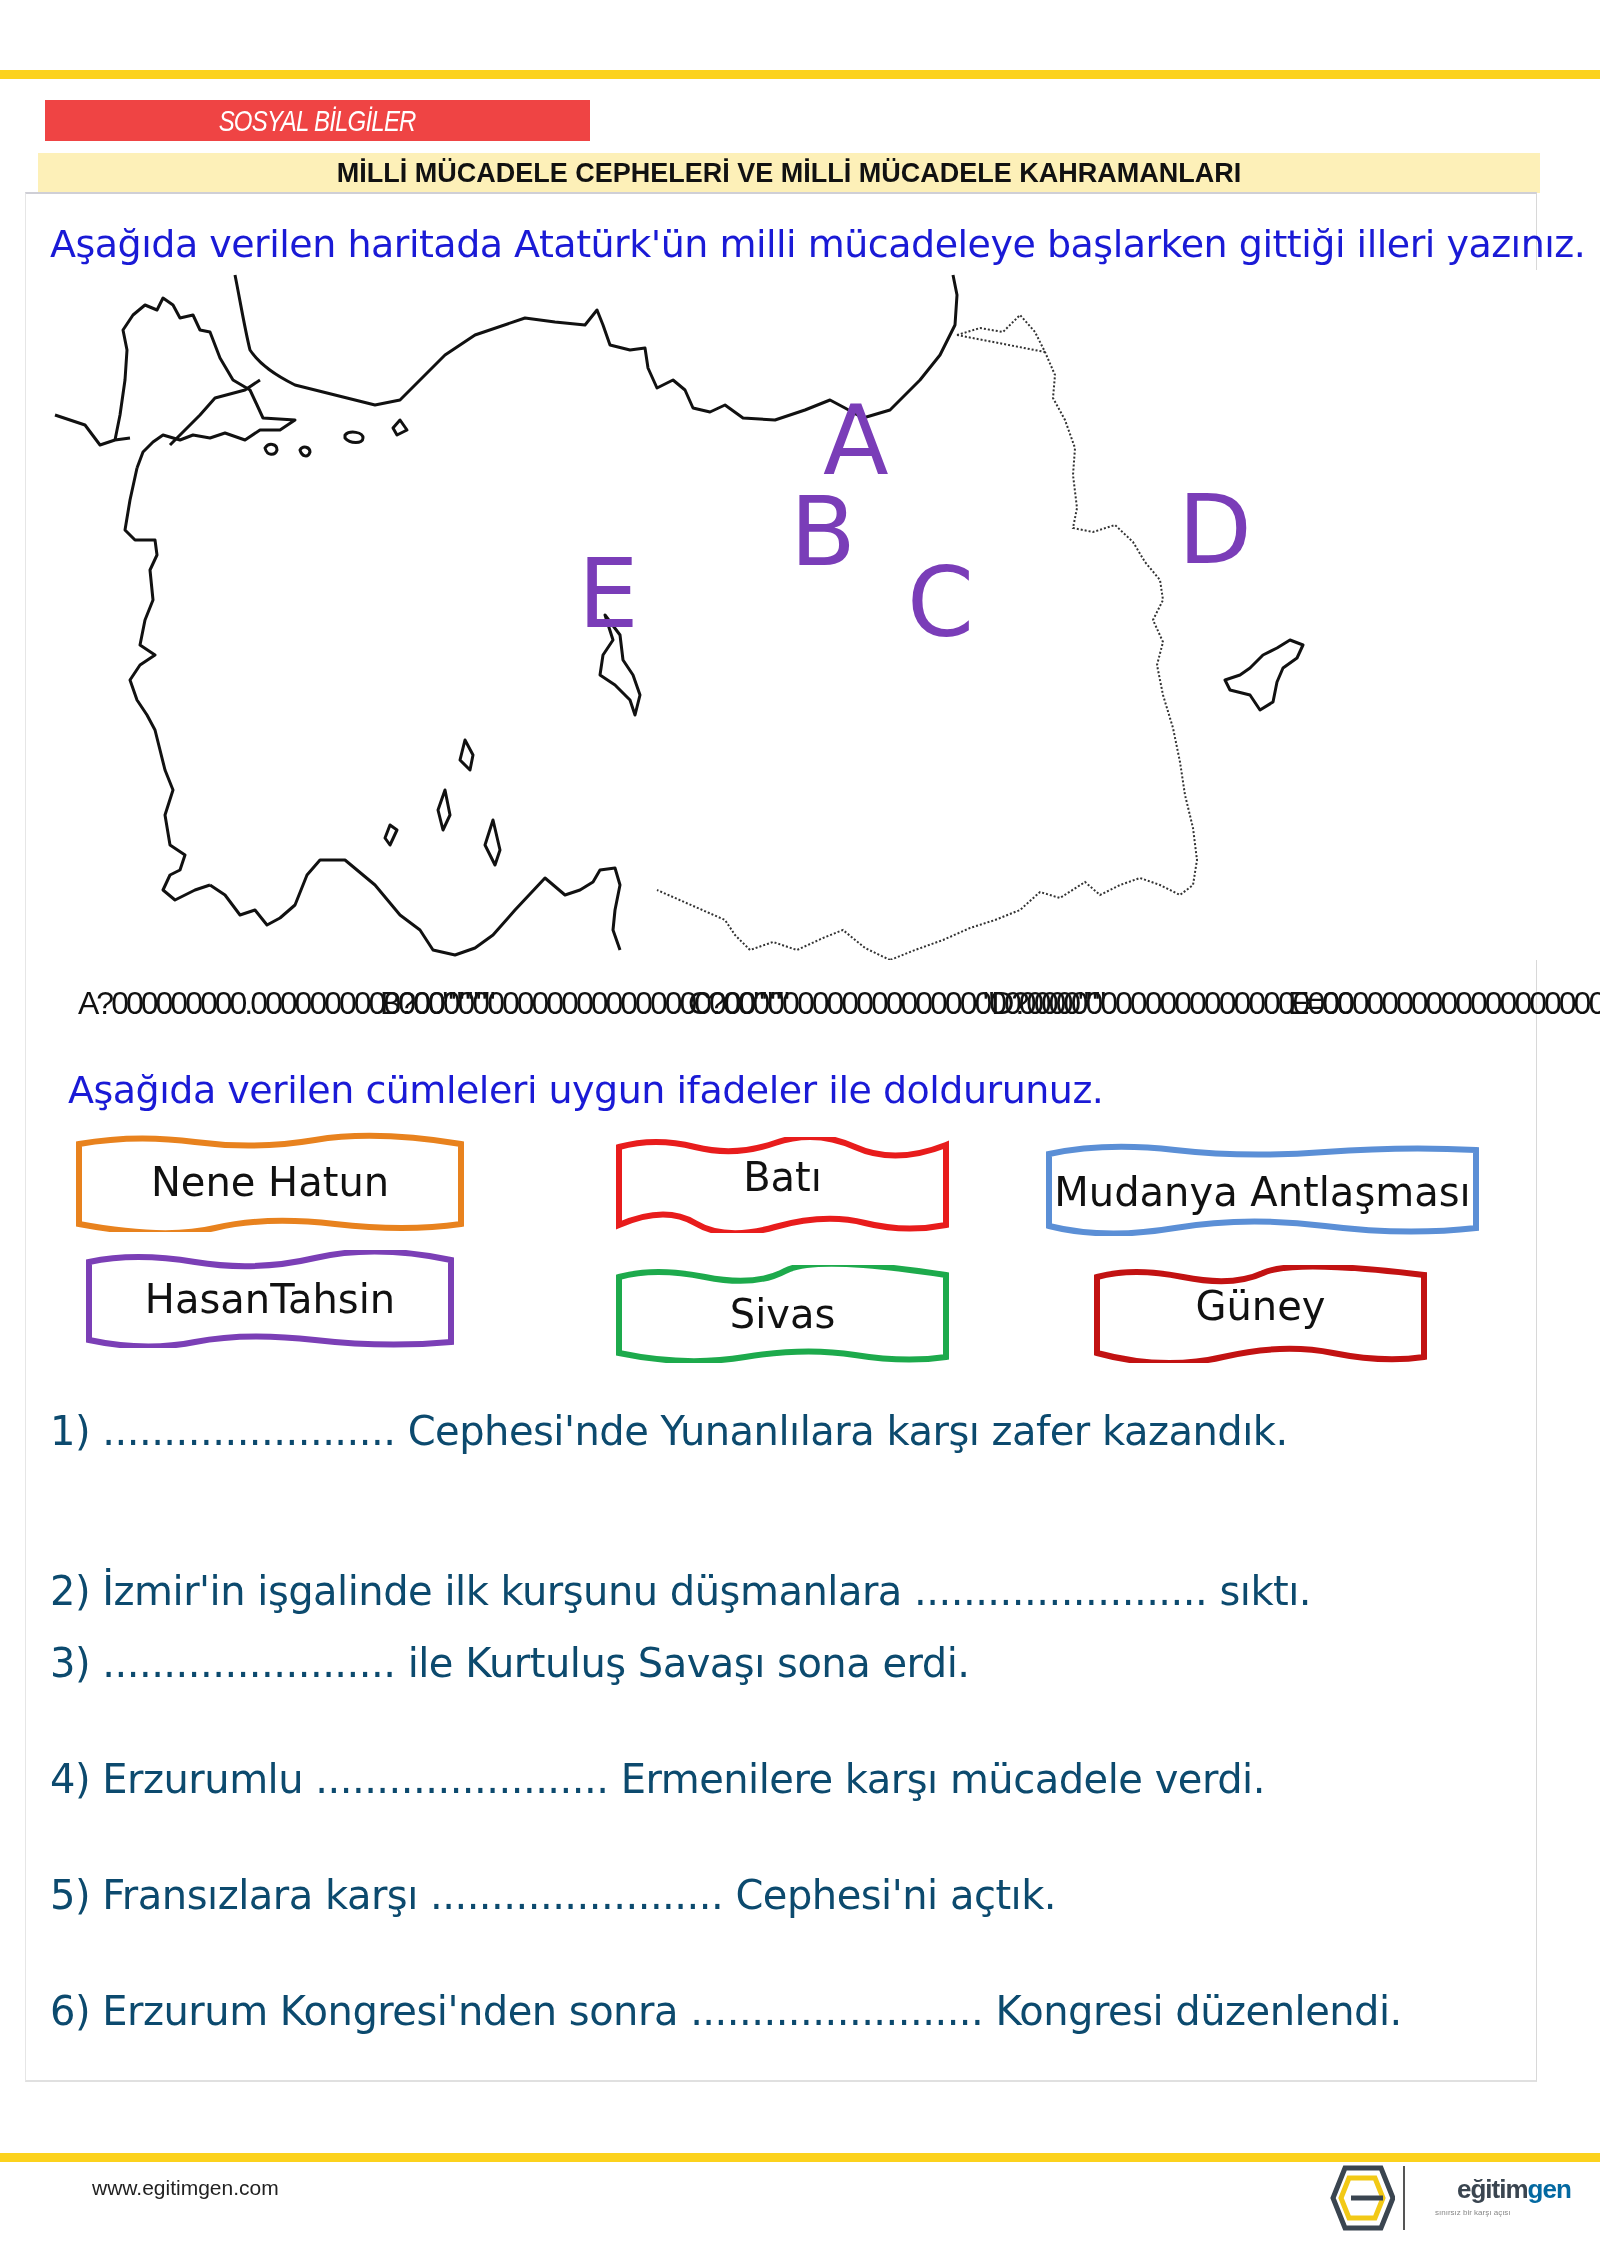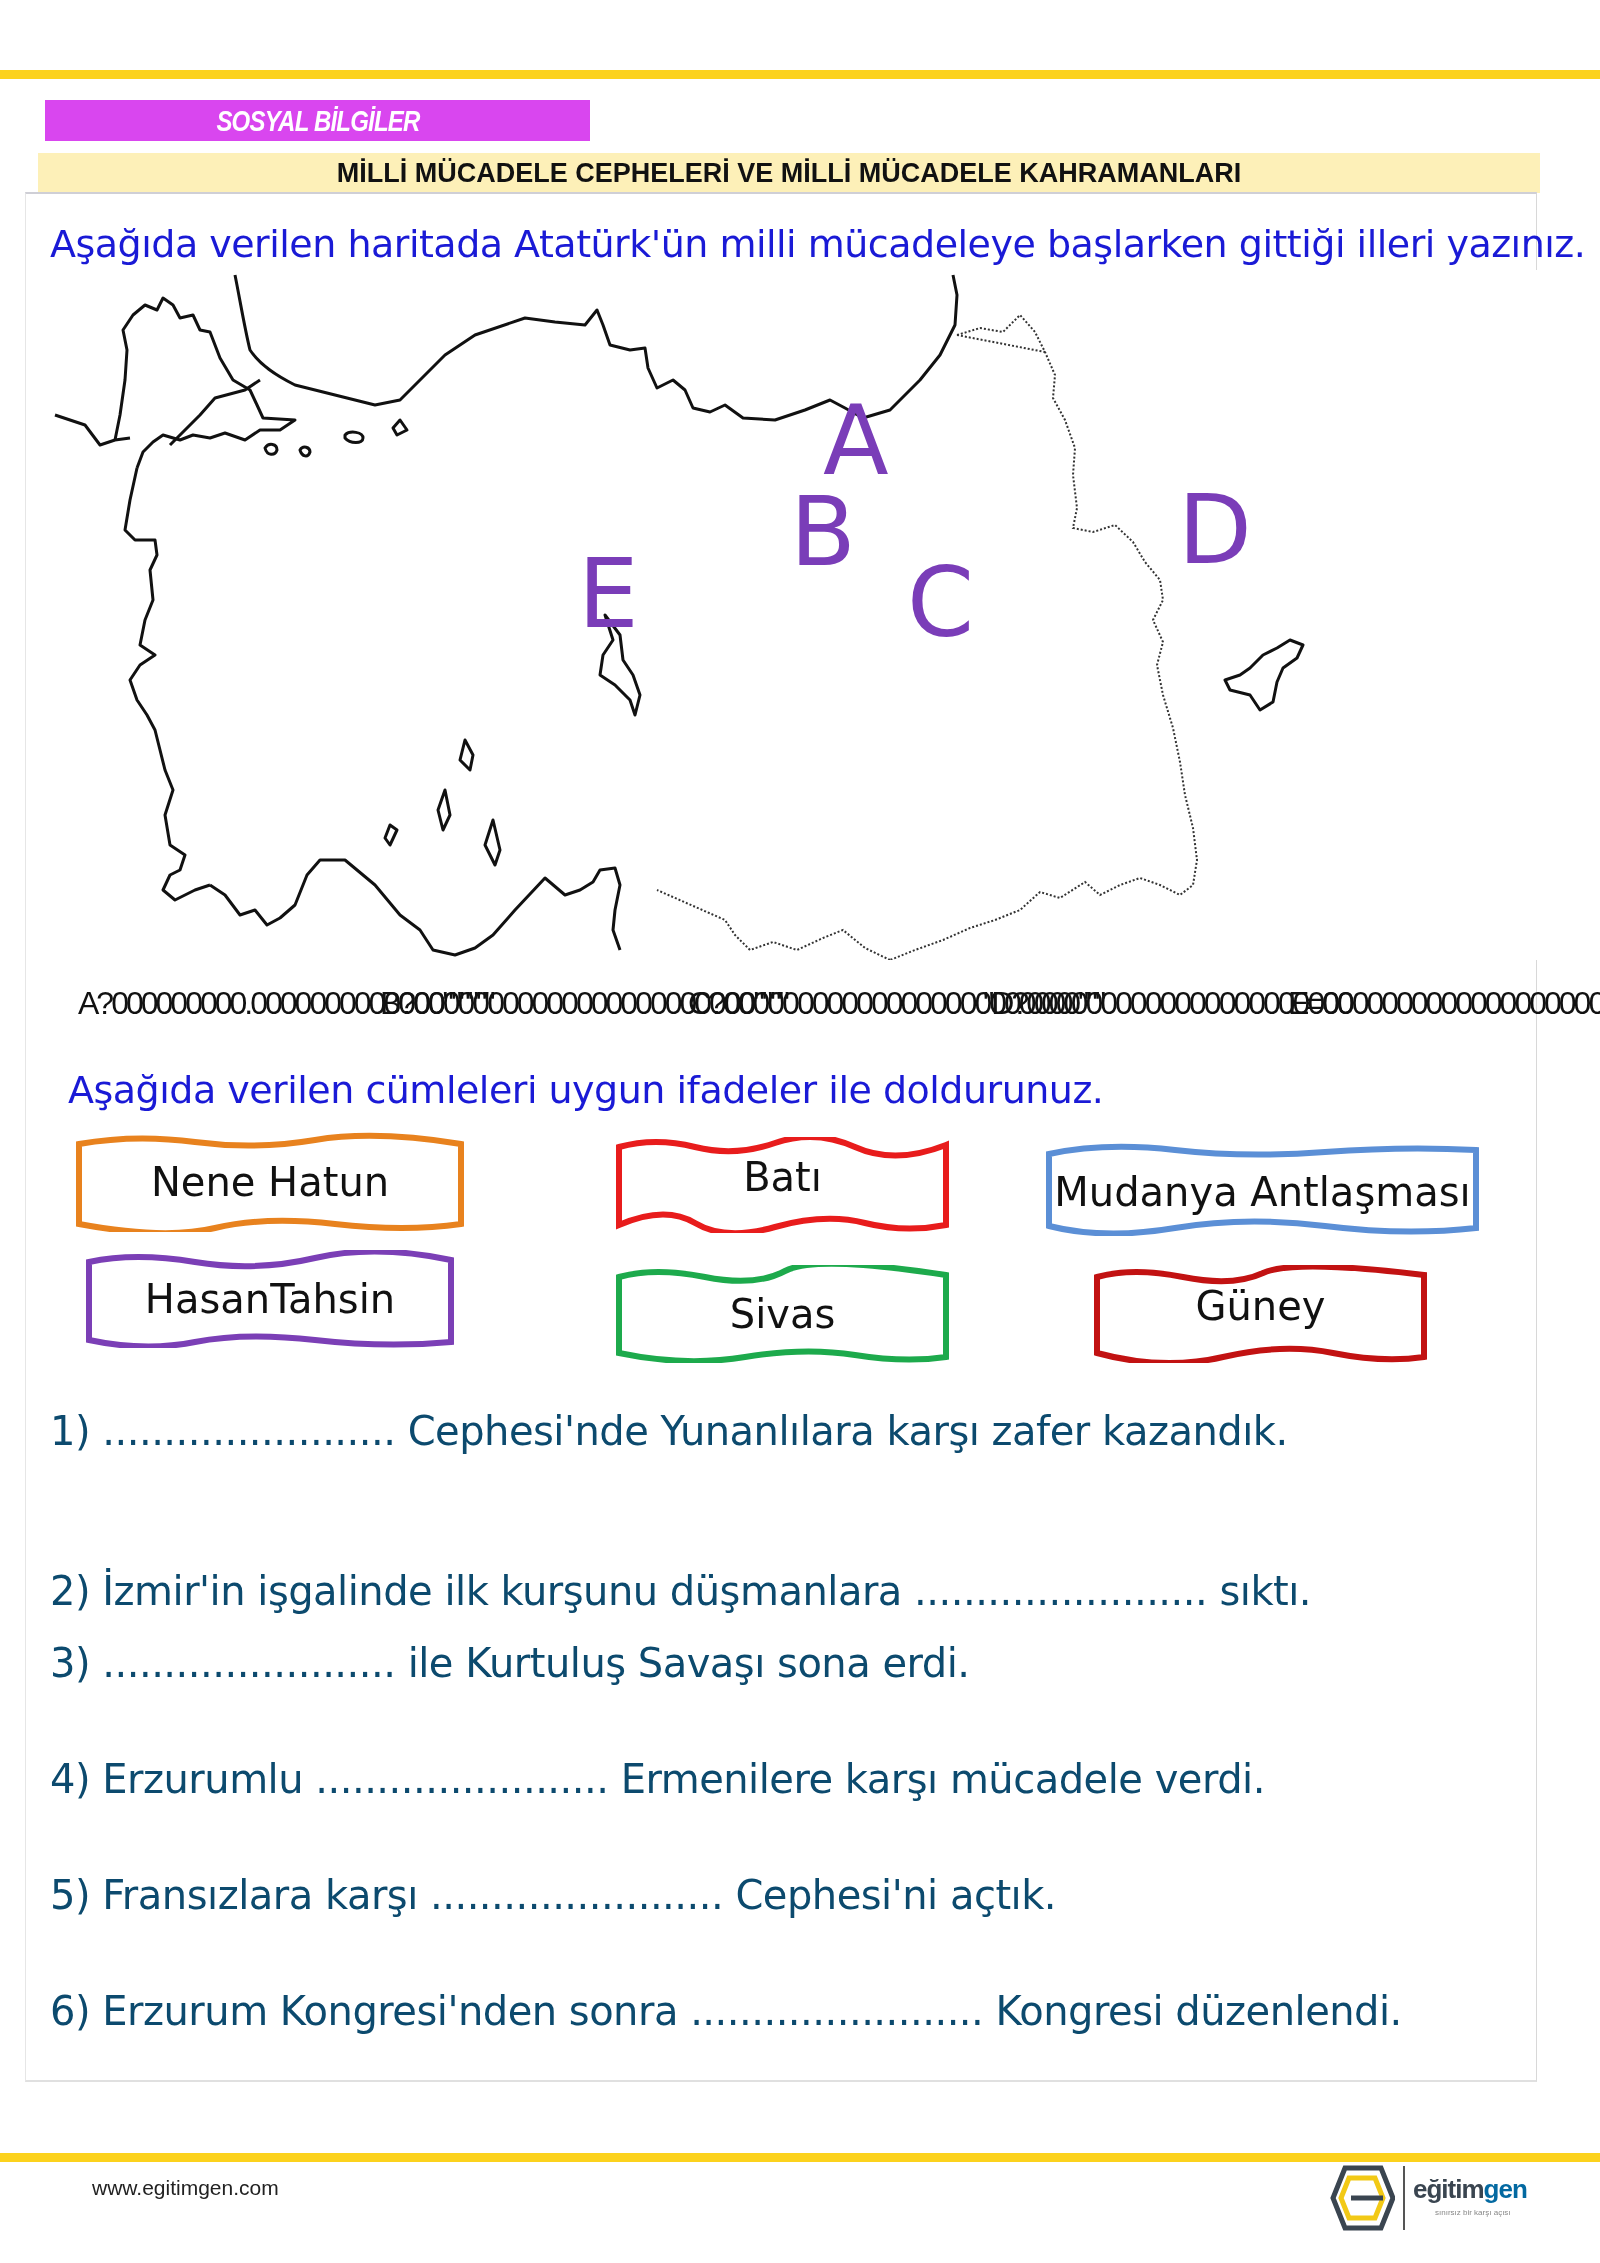--- a/index.html
+++ b/index.html
@@ -1,21 +1,21 @@
 <!DOCTYPE html>
 <html><head>
 <meta charset="utf-8">
 <style>
   html, body { margin:0; padding:0; background:#ffffff; }
   body { width:1600px; height:2263px; position:relative; overflow:hidden;
          font-family:"DejaVu Sans", sans-serif; color:#000; }
   .abs { position:absolute; }
   .topline { left:0; top:70px; width:1600px; height:9px; background:#fcd21d; }
-  .subject { left:45px; top:100px; width:545px; height:41px; background:#d946ef;
-             color:#fff; font-family:"Liberation Sans", sans-serif; font-weight:bold;
+  .subject { left:45px; top:100px; width:545px; height:41px; background:#ef4444;
+             color:#fff; font-family:"Liberation Sans", sans-serif; font-weight:normal;
              font-style:italic; font-size:30px; letter-spacing:-1px; text-align:center; line-height:41px; transform:none; }
   .subject span { display:inline-block; transform:scaleX(0.8); }
   .titlebar { left:38px; top:141px; width:1502px; height:40px; background:#fdf0b8;
               text-align:center; line-height:40px; font-family:"Liberation Sans", sans-serif;
               font-weight:bold; font-size:27px; color:#111;margin-top:12px; }
   .contentbox { left:25px; top:192px; width:1510px; height:1886px; border-top:2px solid #cfcfd6;
                 border-left:1px solid #e6e6e6; border-right:1px solid #d8d8d8; border-bottom:2px solid #e0e0e0; }
   .instr { font-family:"DejaVu Sans", sans-serif; color:#1a1ad6; font-size:38px; letter-spacing:-0.5px; }
   .map { left:45px; top:270px; width:1500px; height:690px; }
   .letter { color:#7a3db8; font-family:"DejaVu Sans", sans-serif; font-size:96px; line-height:1; }
@@ -179,16 +179,16 @@
 <div class="abs url">www.egitimgen.com</div>
 
 <div class="abs logo">
   <svg class="abs" style="left:0;top:0;" width="70" height="72">
     <polygon points="20,6 56,6 68,36 56,66 20,66 8,36" fill="none" stroke="#3a4550" stroke-width="5"></polygon>
     <polygon points="24,16 50,16 58,36 50,56 24,56 16,36" fill="none" stroke="#f2c916" stroke-width="5"></polygon>
     <line x1="26" y1="36" x2="58" y2="36" stroke="#3a4550" stroke-width="5"></line>
   </svg>
   <div class="abs" style="left:78px; top:4px; width:2px; height:64px; background:#555;"></div>
   <div class="abs" style="left:88px; top:12px; font-family:'Liberation Sans', sans-serif; font-weight:bold; font-size:26px; letter-spacing:-1px; white-space:nowrap;">
-    <span style="color:#3a4550;">eğitim</span><span style="color:#0369a1;margin-top:12px;">gen</span>
+    <span style="color:#3a4550;margin-left:44px;">eğitim</span><span style="color:#0369a1;margin-top:12px;">gen</span>
   </div>
   <div class="abs" style="left:110px; top:46px; font-family:'Liberation Sans', sans-serif; font-size:8px; color:#888; white-space:nowrap;">sınırsız bir karşı açısı</div>
 </div>
 
 </body></html>

